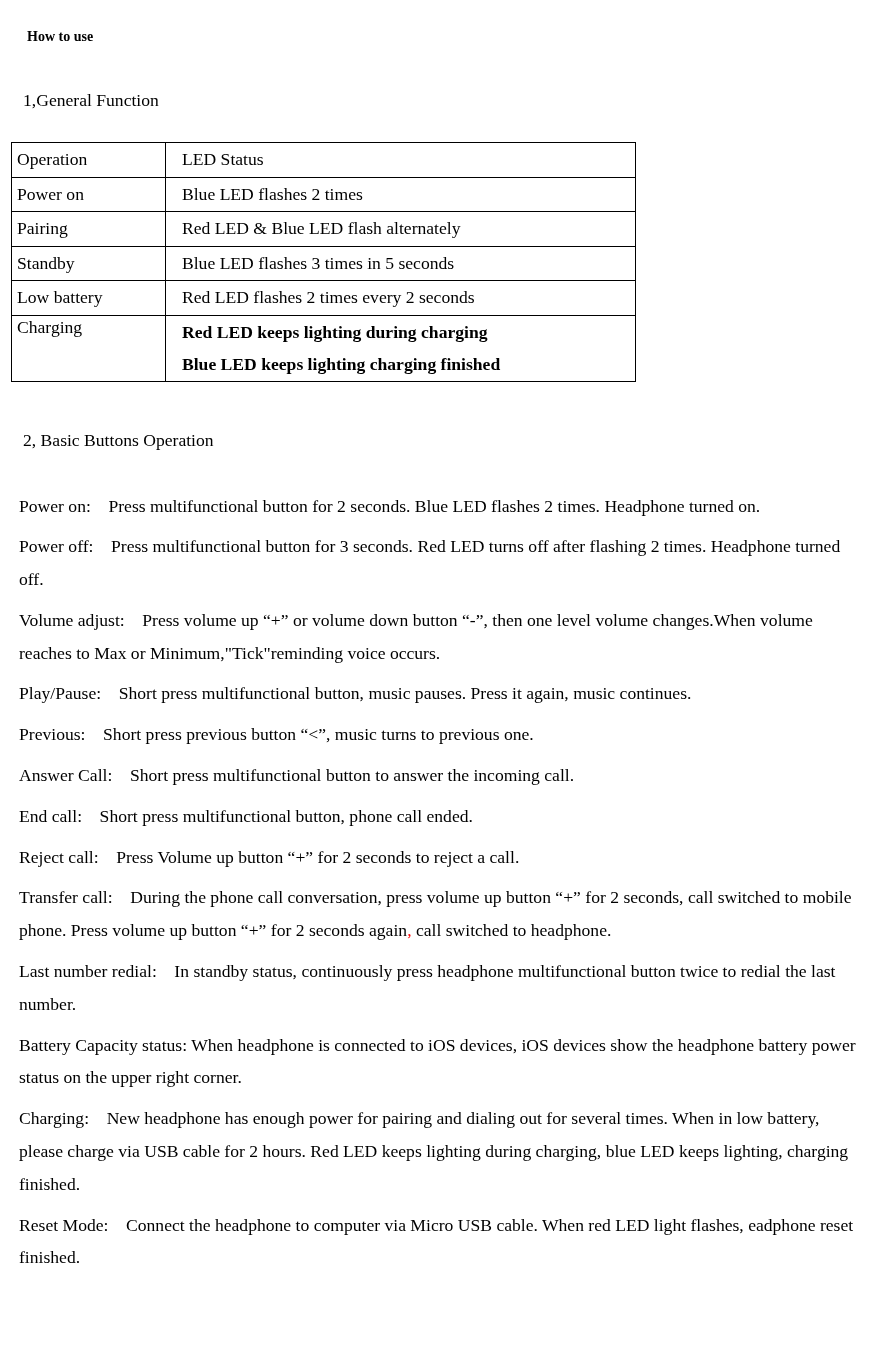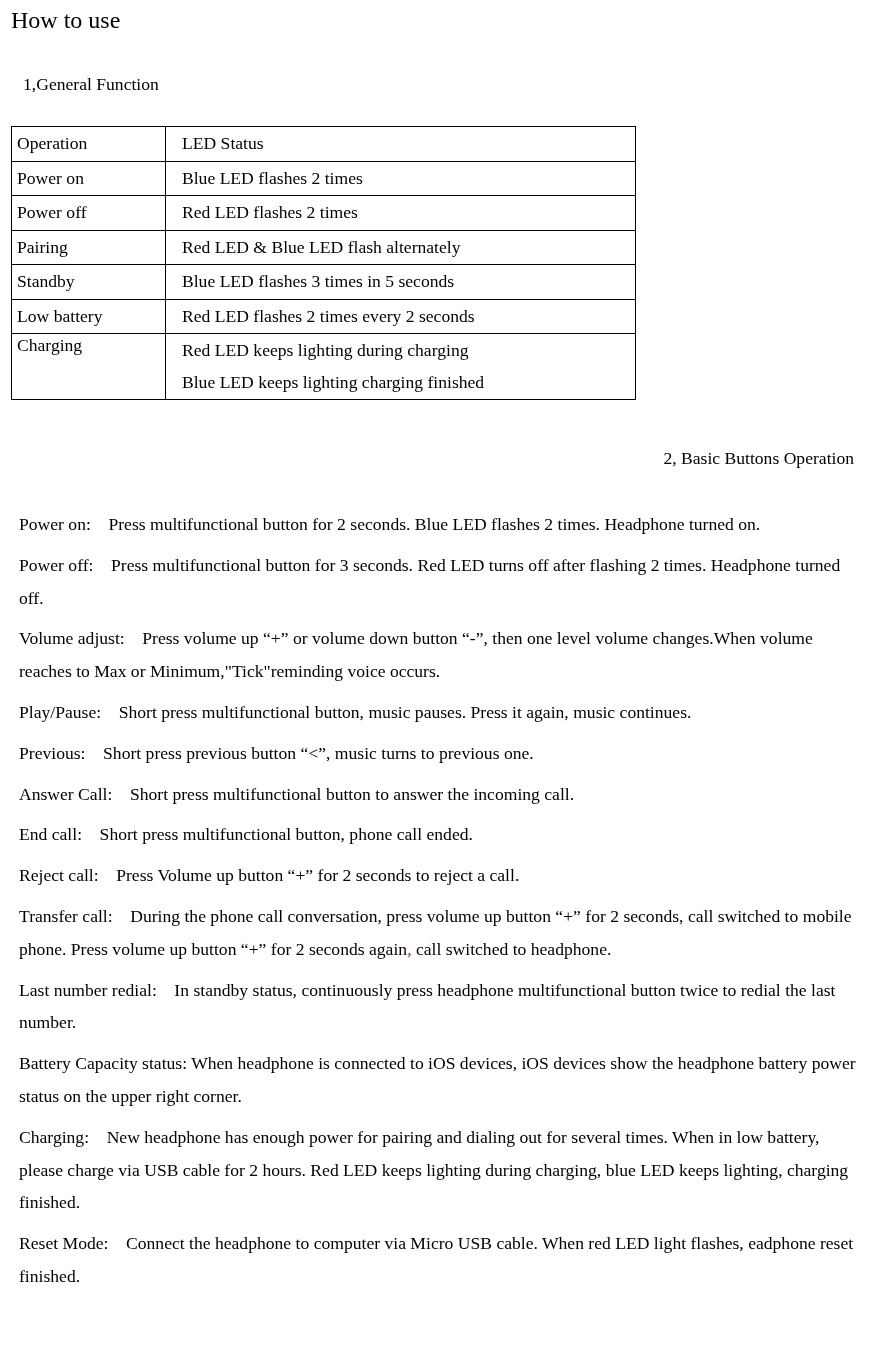--- a/index.html
+++ b/index.html
@@ -11,33 +11,33 @@
     width: 875px;
     min-height: 1371px;
     box-sizing: border-box;
     padding: 4px 9px 10px 11px;
     font-family: "Liberation Serif", "DejaVu Serif", serif;
     font-size: 17.6px;
     color: #000000;
     -webkit-font-smoothing: antialiased;
   }
   .doc-title {
-    font-size: 24px;
-    font-weight: normal;
-    margin: 0;
+    font-size: 14px;
+    font-weight: bold;
+    margin: 16px;
     line-height: 33px;
   }
   .section-heading {
     font-weight: normal;
     font-size: 17.6px;
     margin: 12px;
     line-height: 33px;
   }
   .section-heading.s1 { margin-top: 31px; }
-  .section-heading.s2 { margin-top: 42px; text-align: right; }
+  .section-heading.s2 { margin-top: 42px; }
   table.led-table {
     border-collapse: collapse;
     margin-top: 25px;
     table-layout: fixed;
     width: 601px;
   }
   table.led-table td {
     border: 1px solid #000000;
     padding: 0;
     vertical-align: middle;
@@ -48,21 +48,21 @@
     padding-left: 5px;
   }
   table.led-table td.col-status {
     width: 453px;
     padding-left: 16px;
     margin-top: 14px;
   }
   table.led-table tr { height: 34.5px; }
   table.led-table tr.row-double { height: 66px; }
   table.led-table tr.row-double td { vertical-align: top; }
-  table.led-table tr.row-double .status-line { line-height: 32px; }
+  table.led-table tr.row-double .status-line { line-height: 32px; font-weight: bold; }
   table.led-table tr.row-double td.col-op { padding-top: 1px; }
   .body-text {
     margin-top: 33px;
   }
   .body-text p {
     margin: 8px;
     line-height: 32.8px;
     white-space: pre-wrap;
     word-wrap: break-word;
   }
@@ -77,24 +77,20 @@
 
 <table class="led-table">
   <tbody>
     <tr>
       <td class="col-op">Operation</td>
       <td class="col-status">LED Status</td>
     </tr>
     <tr>
       <td class="col-op">Power on</td>
       <td class="col-status">Blue LED flashes 2 times</td>
-    </tr>
-    <tr>
-      <td class="col-op">Power off</td>
-      <td class="col-status">Red LED flashes 2 times</td>
     </tr>
     <tr>
       <td class="col-op">Pairing</td>
       <td class="col-status">Red LED &amp; Blue LED flash alternately</td>
     </tr>
     <tr>
       <td class="col-op">Standby</td>
       <td class="col-status">Blue LED flashes 3 times in 5 seconds</td>
     </tr>
     <tr>

